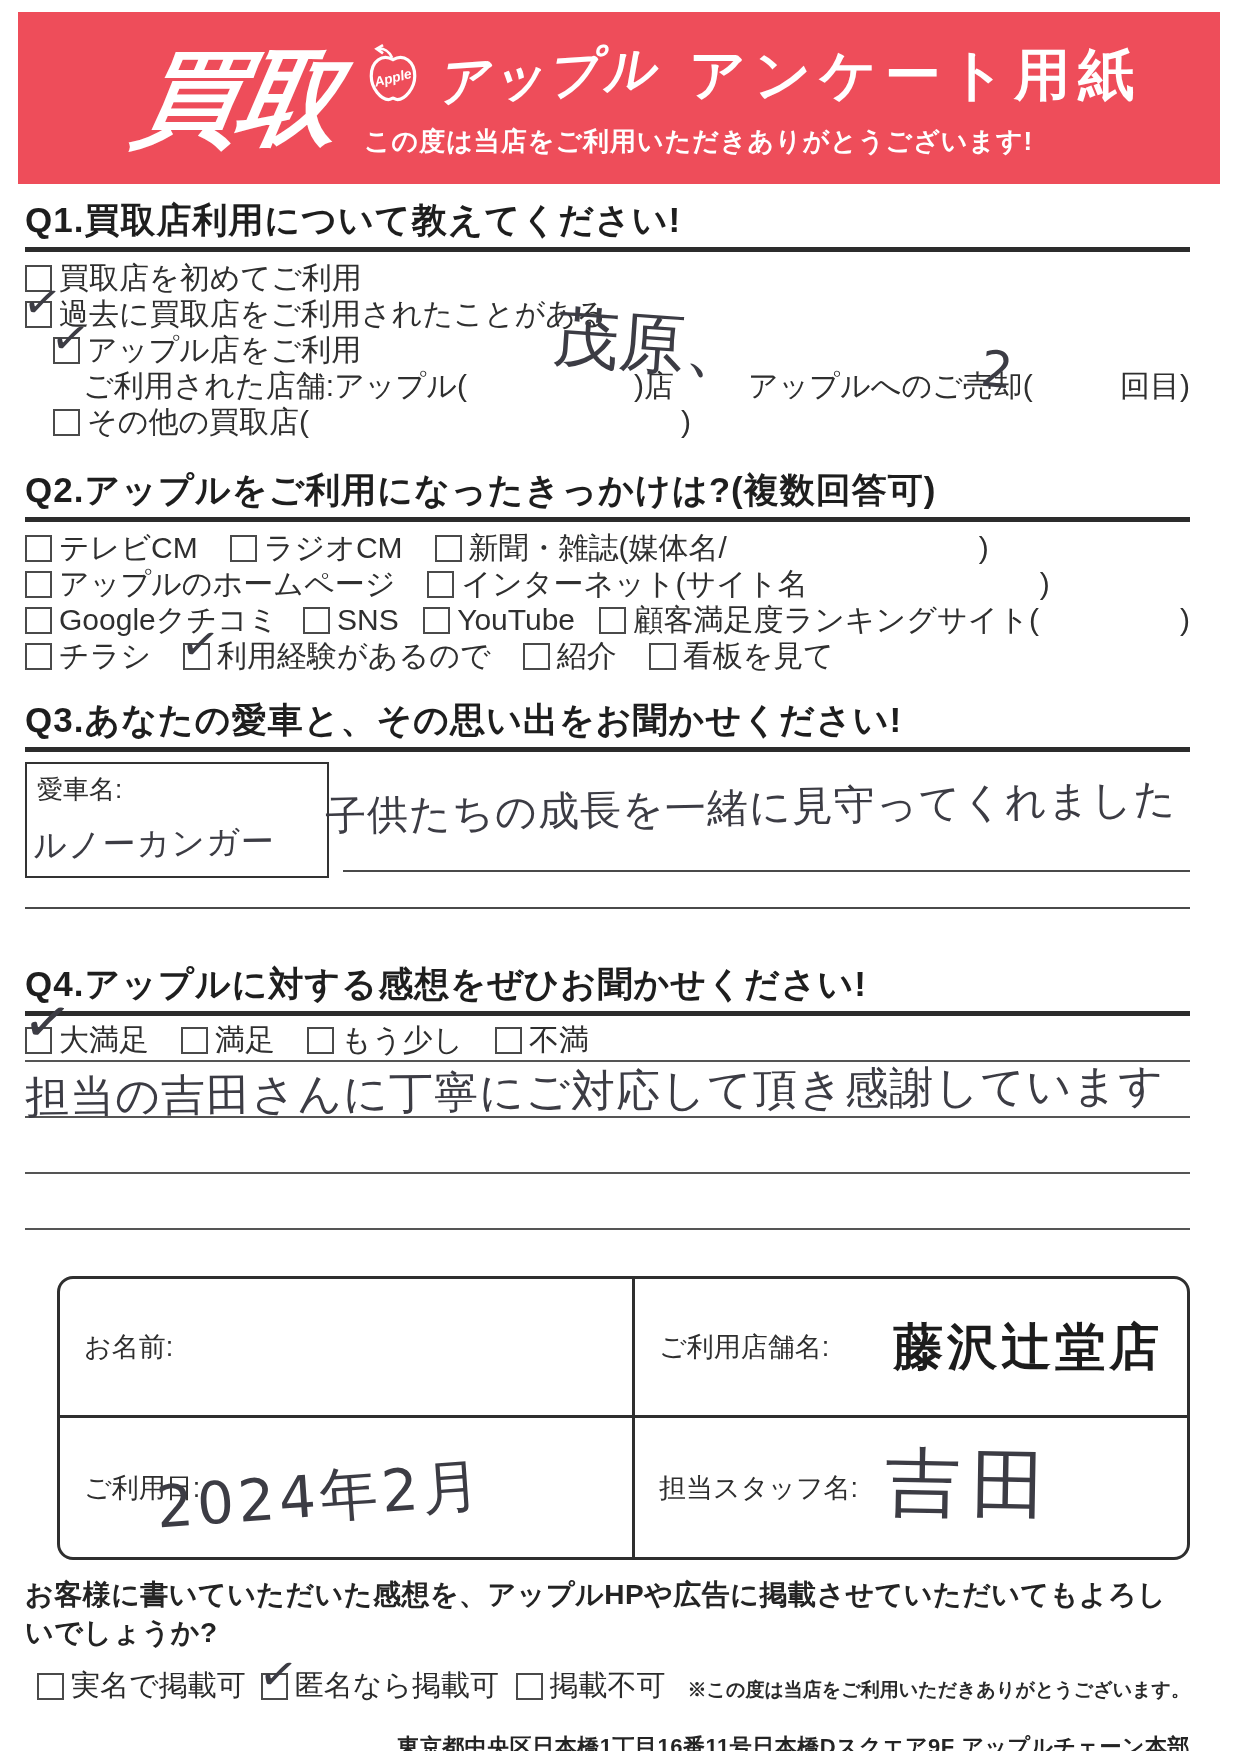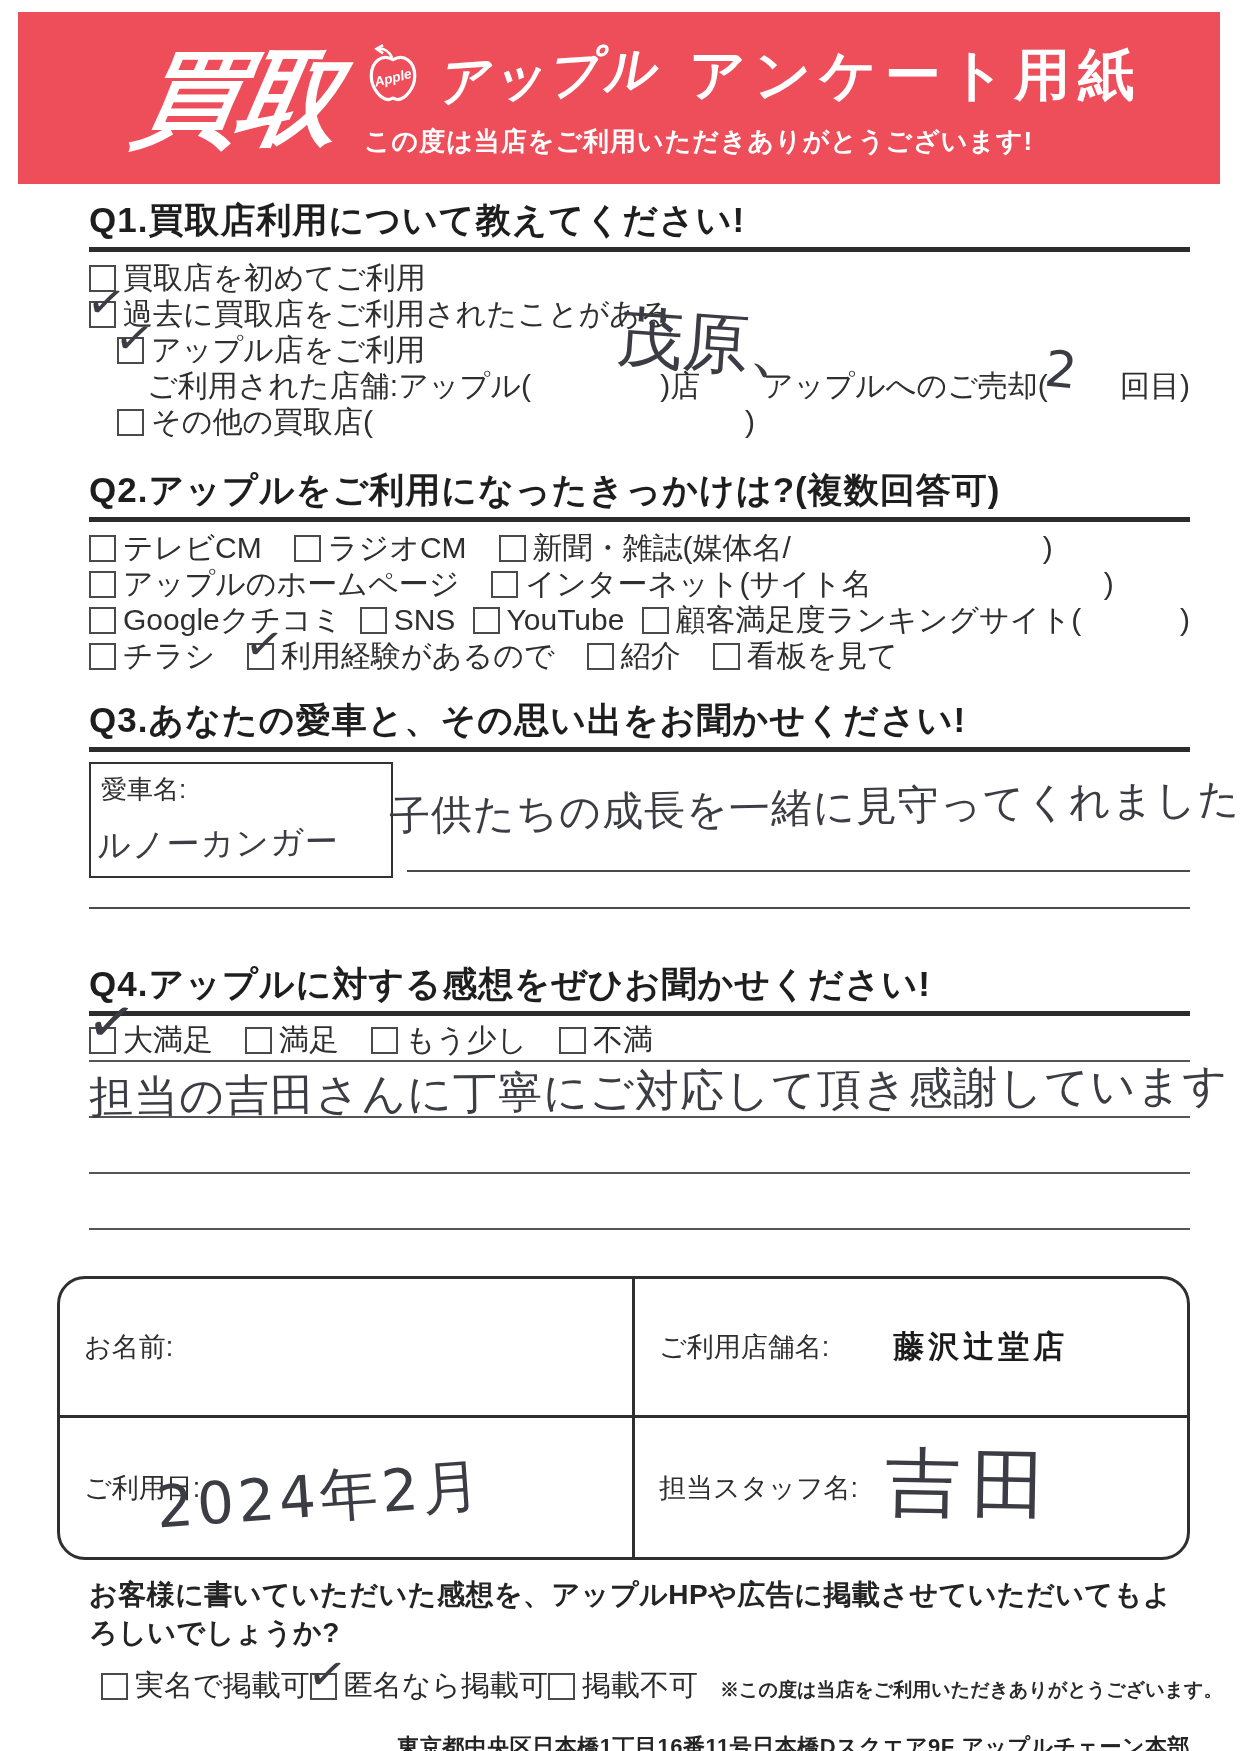--- a/index.html
+++ b/index.html
@@ -11,21 +11,21 @@
   .banner{margin:12px 25px 0 18px;height:172px;background:#ee4d5a;display:flex;align-items:center;}
   .kaitori{font-size:104px;font-weight:900;font-style:italic;color:#fff;
            letter-spacing:-4px;transform:skewX(-10deg);margin-left:120px;line-height:1;}
   .banner-right{margin-left:26px;display:flex;flex-direction:column;}
   .logo-row{display:flex;align-items:center;gap:14px;}
   .apple-script{color:#fff;font-size:52px;font-weight:bold;font-style:italic;letter-spacing:2px;transform:rotate(-4deg);}
   .banner-title{color:#fff;font-size:56px;font-weight:900;letter-spacing:8px;margin-left:18px;}
   .tagline{color:#fff;font-size:26px;font-weight:bold;letter-spacing:1px;margin-top:10px;}
 
   
-  section{margin:0 55px 0 89px;}
+  section{margin:0 55px 0 25px;}
   .qhead{font-size:35px;font-weight:800;letter-spacing:1px;color:#1e1e1e;
          border-bottom:5px solid #2c2c2c;padding-bottom:7px;line-height:40px;margin:0;}
   #q1 .qhead{margin-top:16px;}
   #q2 .qhead{margin-top:30px;}
   #q3 .qhead{margin-top:26px;}
   #q4 .qhead{margin-top:55px;}
 
   .optline{display:flex;align-items:center;font-size:30px;line-height:36px;color:#2f2f2f;white-space:nowrap;}
   .optline.first{margin-top:8px;}
   .ind1{margin-left:28px;}
@@ -54,26 +54,26 @@
   .q3-line1{position:absolute;left:318px;right:0;top:118px;border-bottom:2px solid #4a4a4a;}
   .hw-memory{position:absolute;left:300px;top:28px;font-size:41px;letter-spacing:1px;transform:rotate(-1.2deg);white-space:nowrap;}
 
   
   .q4-opts{margin-top:6px;}
   .ans-area{position:relative;margin-top:2px;border-top:2px solid #555;}
   .rline{height:54px;border-bottom:2px solid #555;}
   .hw-comment{position:absolute;left:0;top:0;font-size:44px;letter-spacing:1px;white-space:nowrap;transform:rotate(-0.6deg);}
 
   
-  .info-table{margin:46px 55px 0 57px;height:278px;border:3px solid #2f2f2f;border-radius:28px;
+  .info-table{margin:46px 55px 0 57px;height:278px;border:3px solid #2f2f2f;border-radius:16px;
               display:grid;grid-template-columns:575px 1fr;grid-template-rows:1fr 1fr;overflow:hidden;}
   .cell{position:relative;display:flex;align-items:center;padding-left:24px;font-size:27px;color:#2f2f2f;}
   .cell.bR{border-right:3px solid #2f2f2f;}
   .cell.bB{border-bottom:3px solid #2f2f2f;}
-  .store-name{font-size:31px;font-weight:bold;color:#1c1c1c;letter-spacing:4px;margin-left:64px;}
+  .store-name{font-size:50px;font-weight:bold;color:#1c1c1c;letter-spacing:4px;margin-left:64px;}
   .hw-date{position:absolute;left:96px;top:40px;font-size:58px;transform:rotate(-4deg);letter-spacing:4px;}
   .hw-staff{position:absolute;left:250px;top:16px;font-size:76px;transform:rotate(1deg);letter-spacing:10px;}
 
   
   .consent-q{margin-top:16px;font-size:28px;font-weight:600;color:#242424;letter-spacing:0.5px;}
   .consent-row{display:flex;align-items:center;margin-top:14px;font-size:29px;white-space:nowrap;padding-left:12px;}
   .consent-row .gapA{width:64px;} .consent-row .gapB{width:70px;}
   .note{font-size:19px;font-weight:bold;color:#2a2a2a;margin-left:22px;align-self:flex-end;padding-bottom:3px;}
   .address{margin-top:26px;font-size:22px;font-weight:bold;color:#242424;text-align:right;letter-spacing:0.5px;}
 </style>

